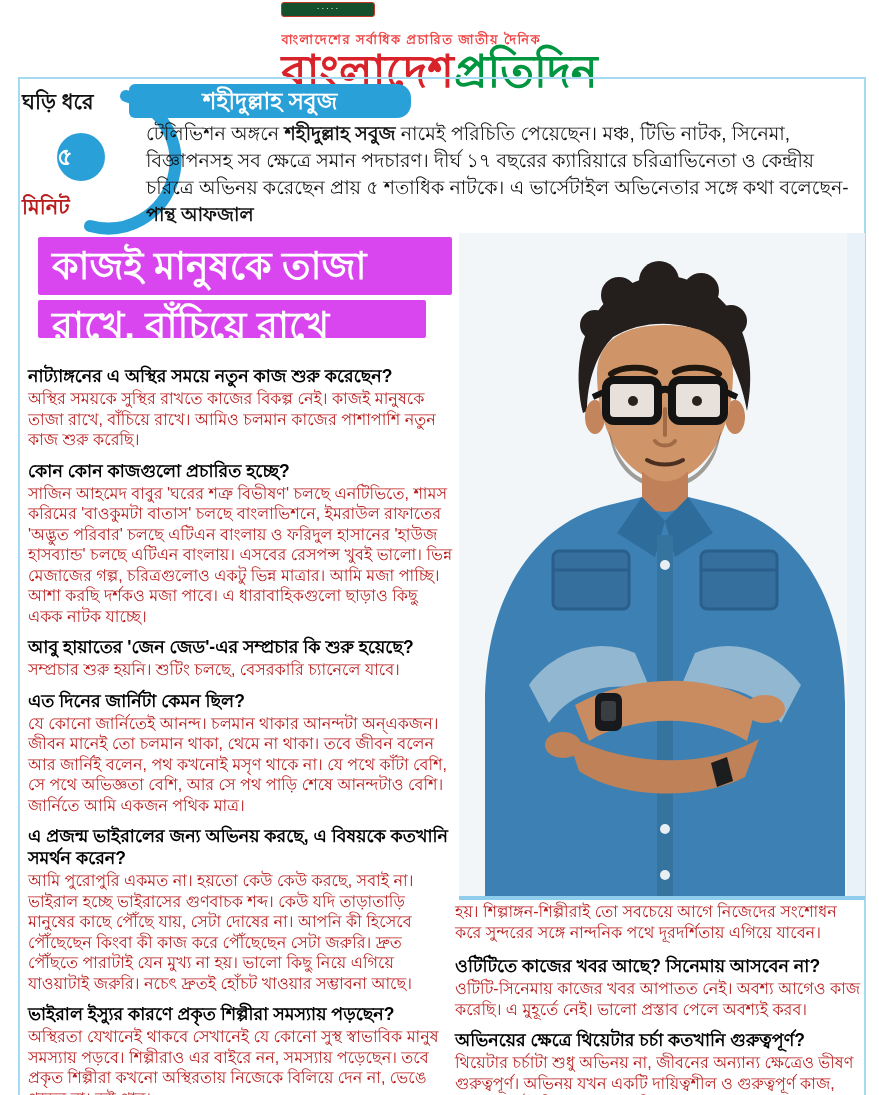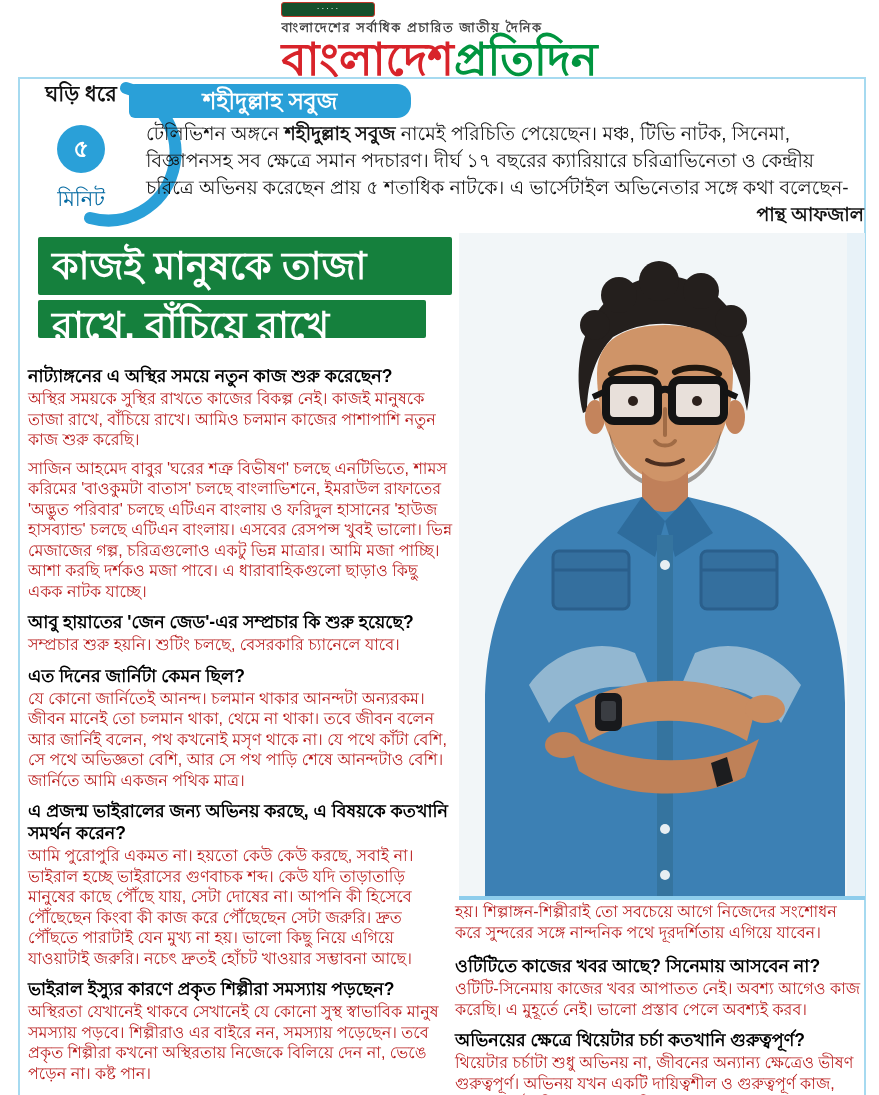--- a/index.html
+++ b/index.html
@@ -4,48 +4,48 @@
 <style>
   html,body{margin:0;padding:0;background:#ffffff;}
   .page{position:relative;width:879px;height:1095px;overflow:hidden;background:#fff;
         font-family:"Liberation Sans","DejaVu Sans",sans-serif;color:#161616;}
 
   
   .masthead{position:absolute;top:0;left:0;width:100%;height:76px;text-align:center;}
   .mh-inner{display:inline-block;text-align:left;margin-top:2px;}
   .mh-badge{width:92px;height:13px;background:#15502c;border:1px solid #c0392b;border-radius:3px;
             color:#fff;font-size:8px;line-height:12px;text-align:center;letter-spacing:2px;overflow:hidden;}
-  .mh-tagline{color:#404040;font-size:13px;font-weight:bold;letter-spacing:1.5px;margin-top:1px;}
+  .mh-tagline{color:#ef4444;font-size:13px;font-weight:bold;letter-spacing:1.5px;margin-top:13px;font-family:Liberation Serif, serif;}
   .mh-logo{font-size:45px;font-weight:bold;line-height:46px;margin-top:-2px;letter-spacing:0px;}
   .logo-red{color:#d8232a;}
   .logo-green{color:#00953f;margin-left:0;}
 
   
   .frame{position:absolute;left:18px;top:77px;width:844px;height:1018px;
          border:2px solid #a6daf0;border-bottom:none;pointer-events:none;}
 
   
-  .clock{position:absolute;left:22px;top:78px;width:118px;text-align:center;z-index:3;}
+  .clock{position:absolute;left:22px;top:86px;width:118px;text-align:left;z-index:3;}
   .clock-top{font-size:21px;font-weight:bold;color:#111;}
   .clock-circle{width:48px;height:48px;border-radius:50%;background:#2aa0d8;color:#fff;
                 font-size:24px;font-weight:bold;line-height:48px;margin:12px auto 10px auto;}
-  .clock-bottom{font-size:21px;font-weight:normal;color:#0369a1;}
+  .clock-bottom{font-size:21px;font-weight:bold;color:#b91c1c;}
   .clock-arc{position:absolute;left:52px;top:2px;z-index:-1;}
 
   
   .name-bar{position:absolute;left:129px;top:84px;width:282px;height:34px;background:#2aa0d8;
             border-radius:6px 14px 14px 6px;color:#fff;font-size:23px;font-weight:bold;
             text-align:center;line-height:34px;z-index:4;}
   .intro{position:absolute;left:146px;top:120px;width:718px;font-size:19px;line-height:27px;
          color:#141414;margin:0;z-index:4;}
-  .intro .byline{display:block;font-weight:bold;text-align:right;}
+  .intro .byline{display:block;font-weight:bold;}
 
   
   .headline{position:absolute;left:38px;top:237px;z-index:4;}
-  .hl-bar{background:#15803d;color:#fff;font-weight:bold;font-size:38px;
+  .hl-bar{background:#d946ef;color:#fff;font-weight:bold;font-size:38px;
           padding:0 14px;display:block;border-radius:2px;}
   .hl1{width:386px;height:58px;line-height:58px;margin-bottom:5px;}
   .hl2{width:360px;height:38px;line-height:53px;}
 
   
   .col-left{position:absolute;left:28px;top:356px;width:425px;}
   .col-right{position:absolute;left:455px;top:902px;width:412px;}
   .qa{margin:0 0 8px 0;}
   .q{margin:9px 0 2px 0;font-size:17.5px;line-height:22px;font-weight:bold;color:#000;}
   .a{margin:0;font-size:16px;line-height:20.5px;color:#b91c1c;}
@@ -160,29 +160,30 @@
       <path d="M252,530 L268,524 L274,548 L258,554 Z" fill="#1c1d1f"></path>
     </svg>
   </div>
 
   <div class="col-left">
     <div class="qa">
       <p class="q">নাট্যাঙ্গনের এ অস্থির সময়ে নতুন কাজ শুরু করেছেন?</p>
       <p class="a">অস্থির সময়কে সুস্থির রাখতে কাজের বিকল্প নেই। কাজই মানুষকে তাজা রাখে, বাঁচিয়ে রাখে। আমিও চলমান কাজের পাশাপাশি নতুন কাজ শুরু করেছি।</p>
     </div>
     <div class="qa">
+      <p class="q">কোন কোন কাজগুলো প্রচারিত হচ্ছে?</p>
       <p class="a">সাজিন আহমেদ বাবুর 'ঘরের শত্রু বিভীষণ' চলছে এনটিভিতে, শামস করিমের 'বাওকুমটা বাতাস' চলছে বাংলাভিশনে, ইমরাউল রাফাতের 'অদ্ভুত পরিবার' চলছে এটিএন বাংলায় ও ফরিদুল হাসানের 'হাউজ হাসব্যান্ড' চলছে এটিএন বাংলায়। এসবের রেসপন্স খুবই ভালো। ভিন্ন মেজাজের গল্প, চরিত্রগুলোও একটু ভিন্ন মাত্রার। আমি মজা পাচ্ছি। আশা করছি দর্শকও মজা পাবে। এ ধারাবাহিকগুলো ছাড়াও কিছু একক নাটক যাচ্ছে।</p>
     </div>
     <div class="qa">
       <p class="q">আবু হায়াতের 'জেন জেড'-এর সম্প্রচার কি শুরু হয়েছে?</p>
       <p class="a">সম্প্রচার শুরু হয়নি। শুটিং চলছে, বেসরকারি চ্যানেলে যাবে।</p>
     </div>
     <div class="qa">
       <p class="q">এত দিনের জার্নিটা কেমন ছিল?</p>
-      <p class="a">যে কোনো জার্নিতেই আনন্দ। চলমান থাকার আনন্দটা অন্যরকম। জীবন মানেই তো চলমান থাকা, থেমে না থাকা। তবে জীবন বলেন আর জার্নিই বলেন, পথ কখনোই মসৃণ থাকে না। যে পথে কাঁটা বেশি, সে পথে অভিজ্ঞতা বেশি, আর সে পথ পাড়ি শেষে আনন্দটাও বেশি। জার্নিতে আমি একজন পথিক মাত্র।</p>
+      <p class="a">যে কোনো জার্নিতেই আনন্দ। চলমান থাকার আনন্দটা অন্একজন। জীবন মানেই তো চলমান থাকা, থেমে না থাকা। তবে জীবন বলেন আর জার্নিই বলেন, পথ কখনোই মসৃণ থাকে না। যে পথে কাঁটা বেশি, সে পথে অভিজ্ঞতা বেশি, আর সে পথ পাড়ি শেষে আনন্দটাও বেশি। জার্নিতে আমি একজন পথিক মাত্র।</p>
     </div>
     <div class="qa">
       <p class="q">এ প্রজন্ম ভাইরালের জন্য অভিনয় করছে, এ বিষয়কে কতখানি সমর্থন করেন?</p>
       <p class="a">আমি পুরোপুরি একমত না। হয়তো কেউ কেউ করছে, সবাই না। ভাইরাল হচ্ছে ভাইরাসের গুণবাচক শব্দ। কেউ যদি তাড়াতাড়ি মানুষের কাছে পৌঁছে যায়, সেটা দোষের না। আপনি কী হিসেবে পৌঁছেছেন কিংবা কী কাজ করে পৌঁছেছেন সেটা জরুরি। দ্রুত পৌঁছতে পারাটাই যেন মুখ্য না হয়। ভালো কিছু নিয়ে এগিয়ে যাওয়াটাই জরুরি। নচেৎ দ্রুতই হোঁচট খাওয়ার সম্ভাবনা আছে।</p>
     </div>
     <div class="qa">
       <p class="q">ভাইরাল ইস্যুর কারণে প্রকৃত শিল্পীরা সমস্যায় পড়ছেন?</p>
       <p class="a">অস্থিরতা যেখানেই থাকবে সেখানেই যে কোনো সুস্থ স্বাভাবিক মানুষ সমস্যায় পড়বে। শিল্পীরাও এর বাইরে নন, সমস্যায় পড়েছেন। তবে প্রকৃত শিল্পীরা কখনো অস্থিরতায় নিজেকে বিলিয়ে দেন না, ভেঙে পড়েন না। কষ্ট পান।</p>
     </div>
 

